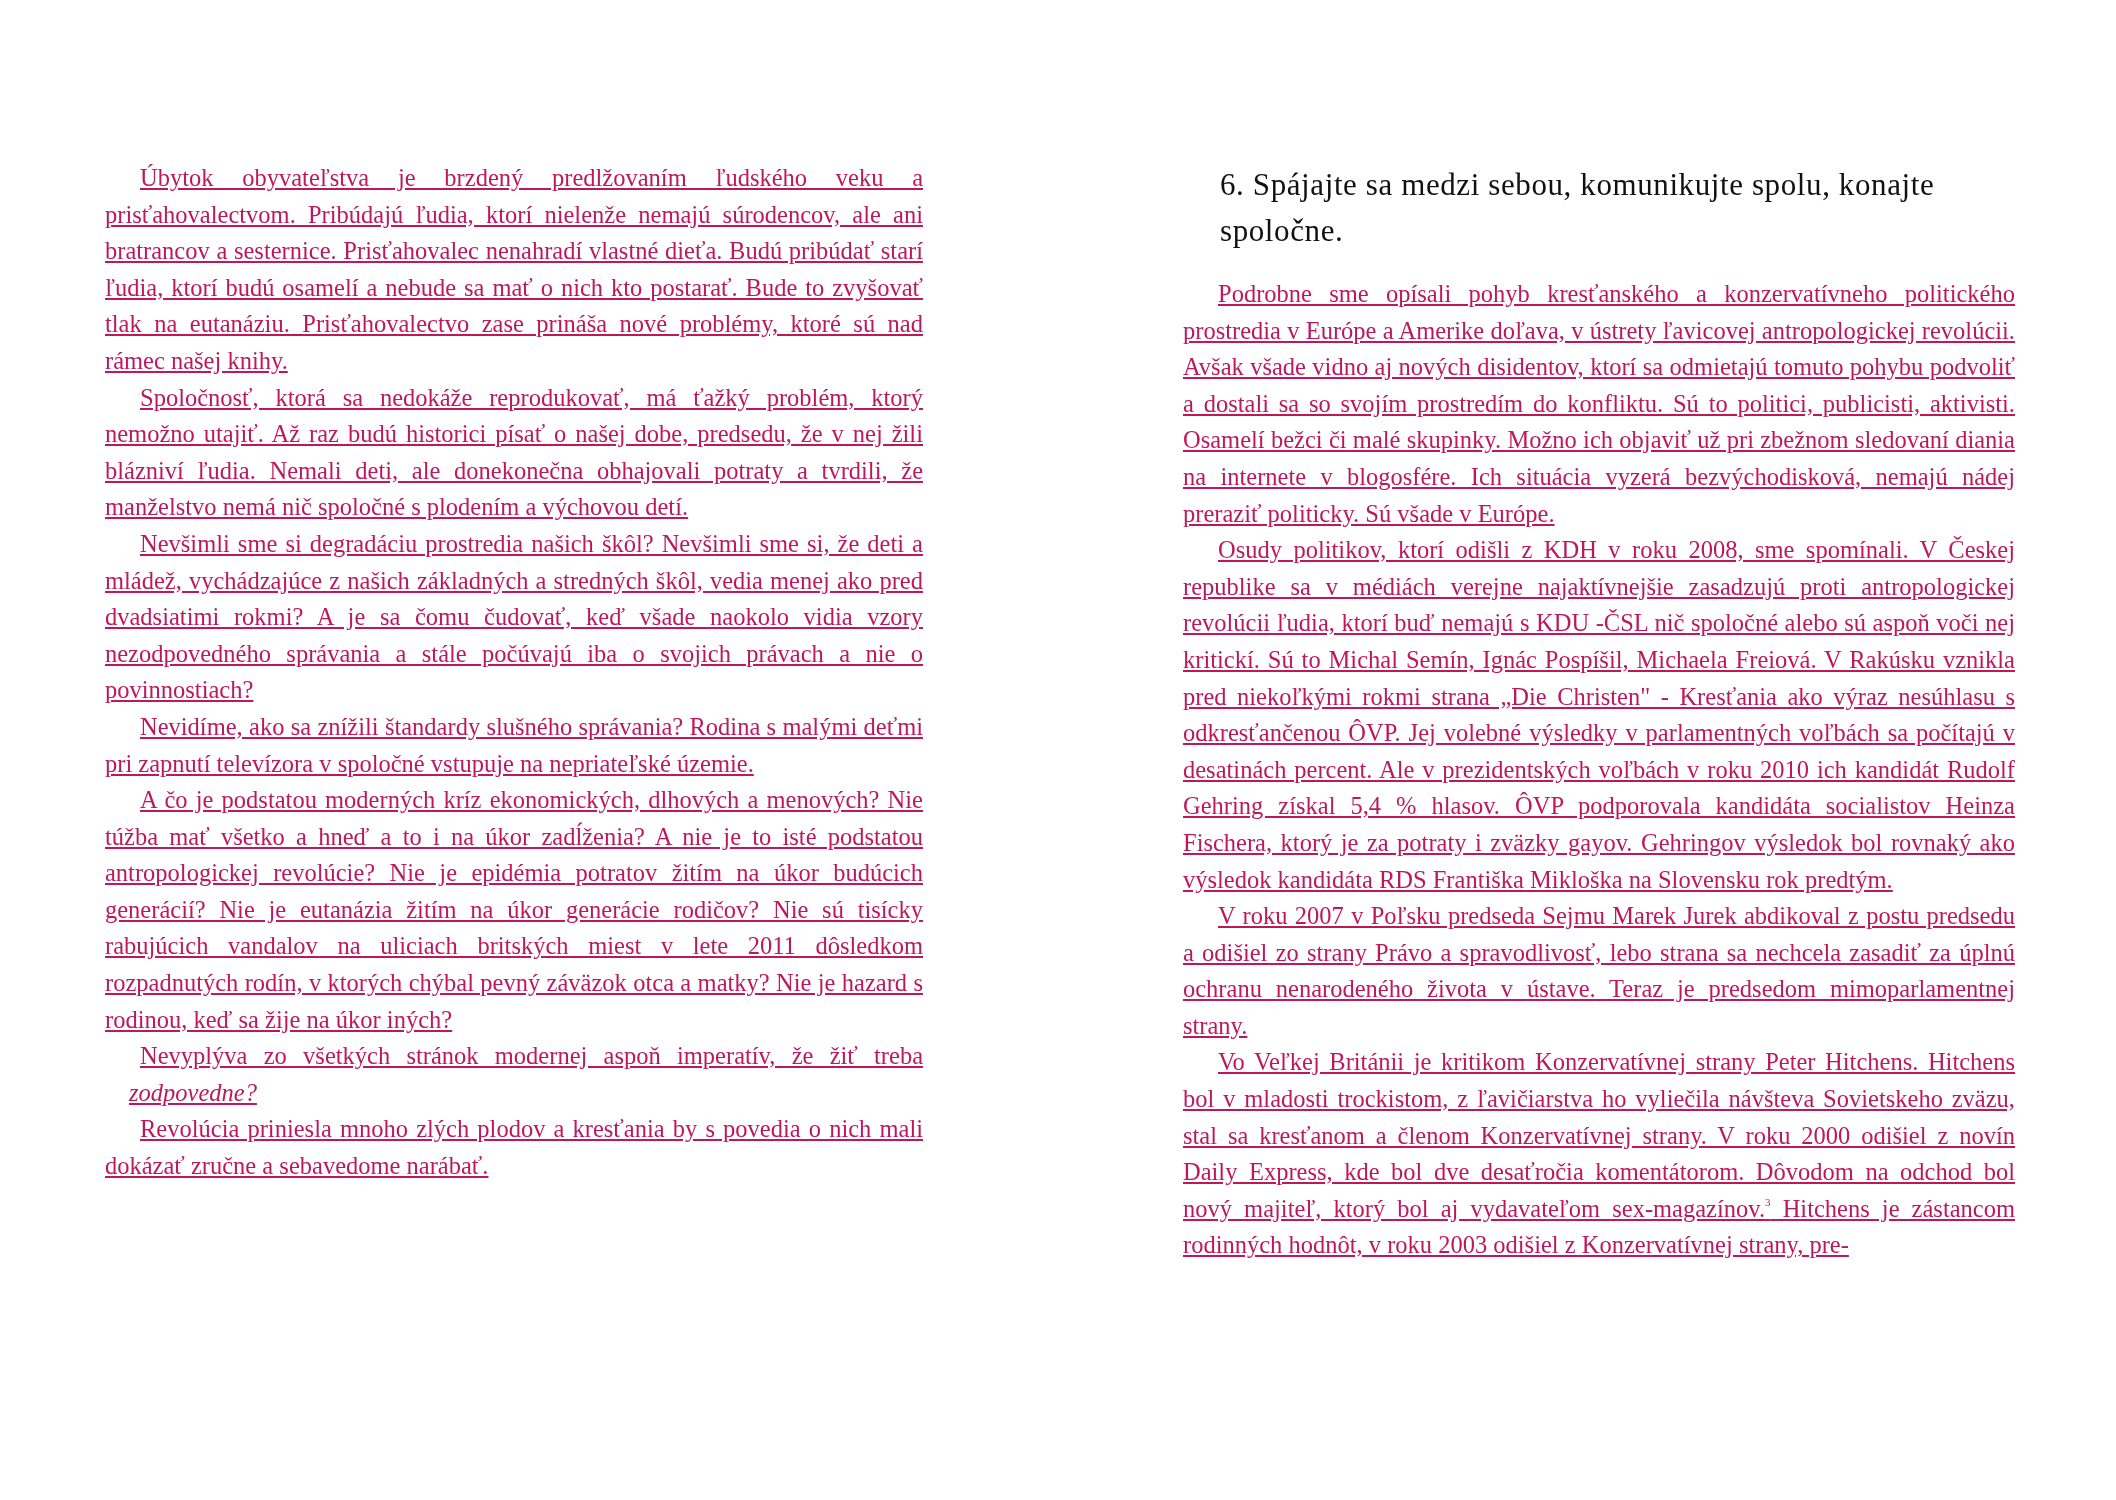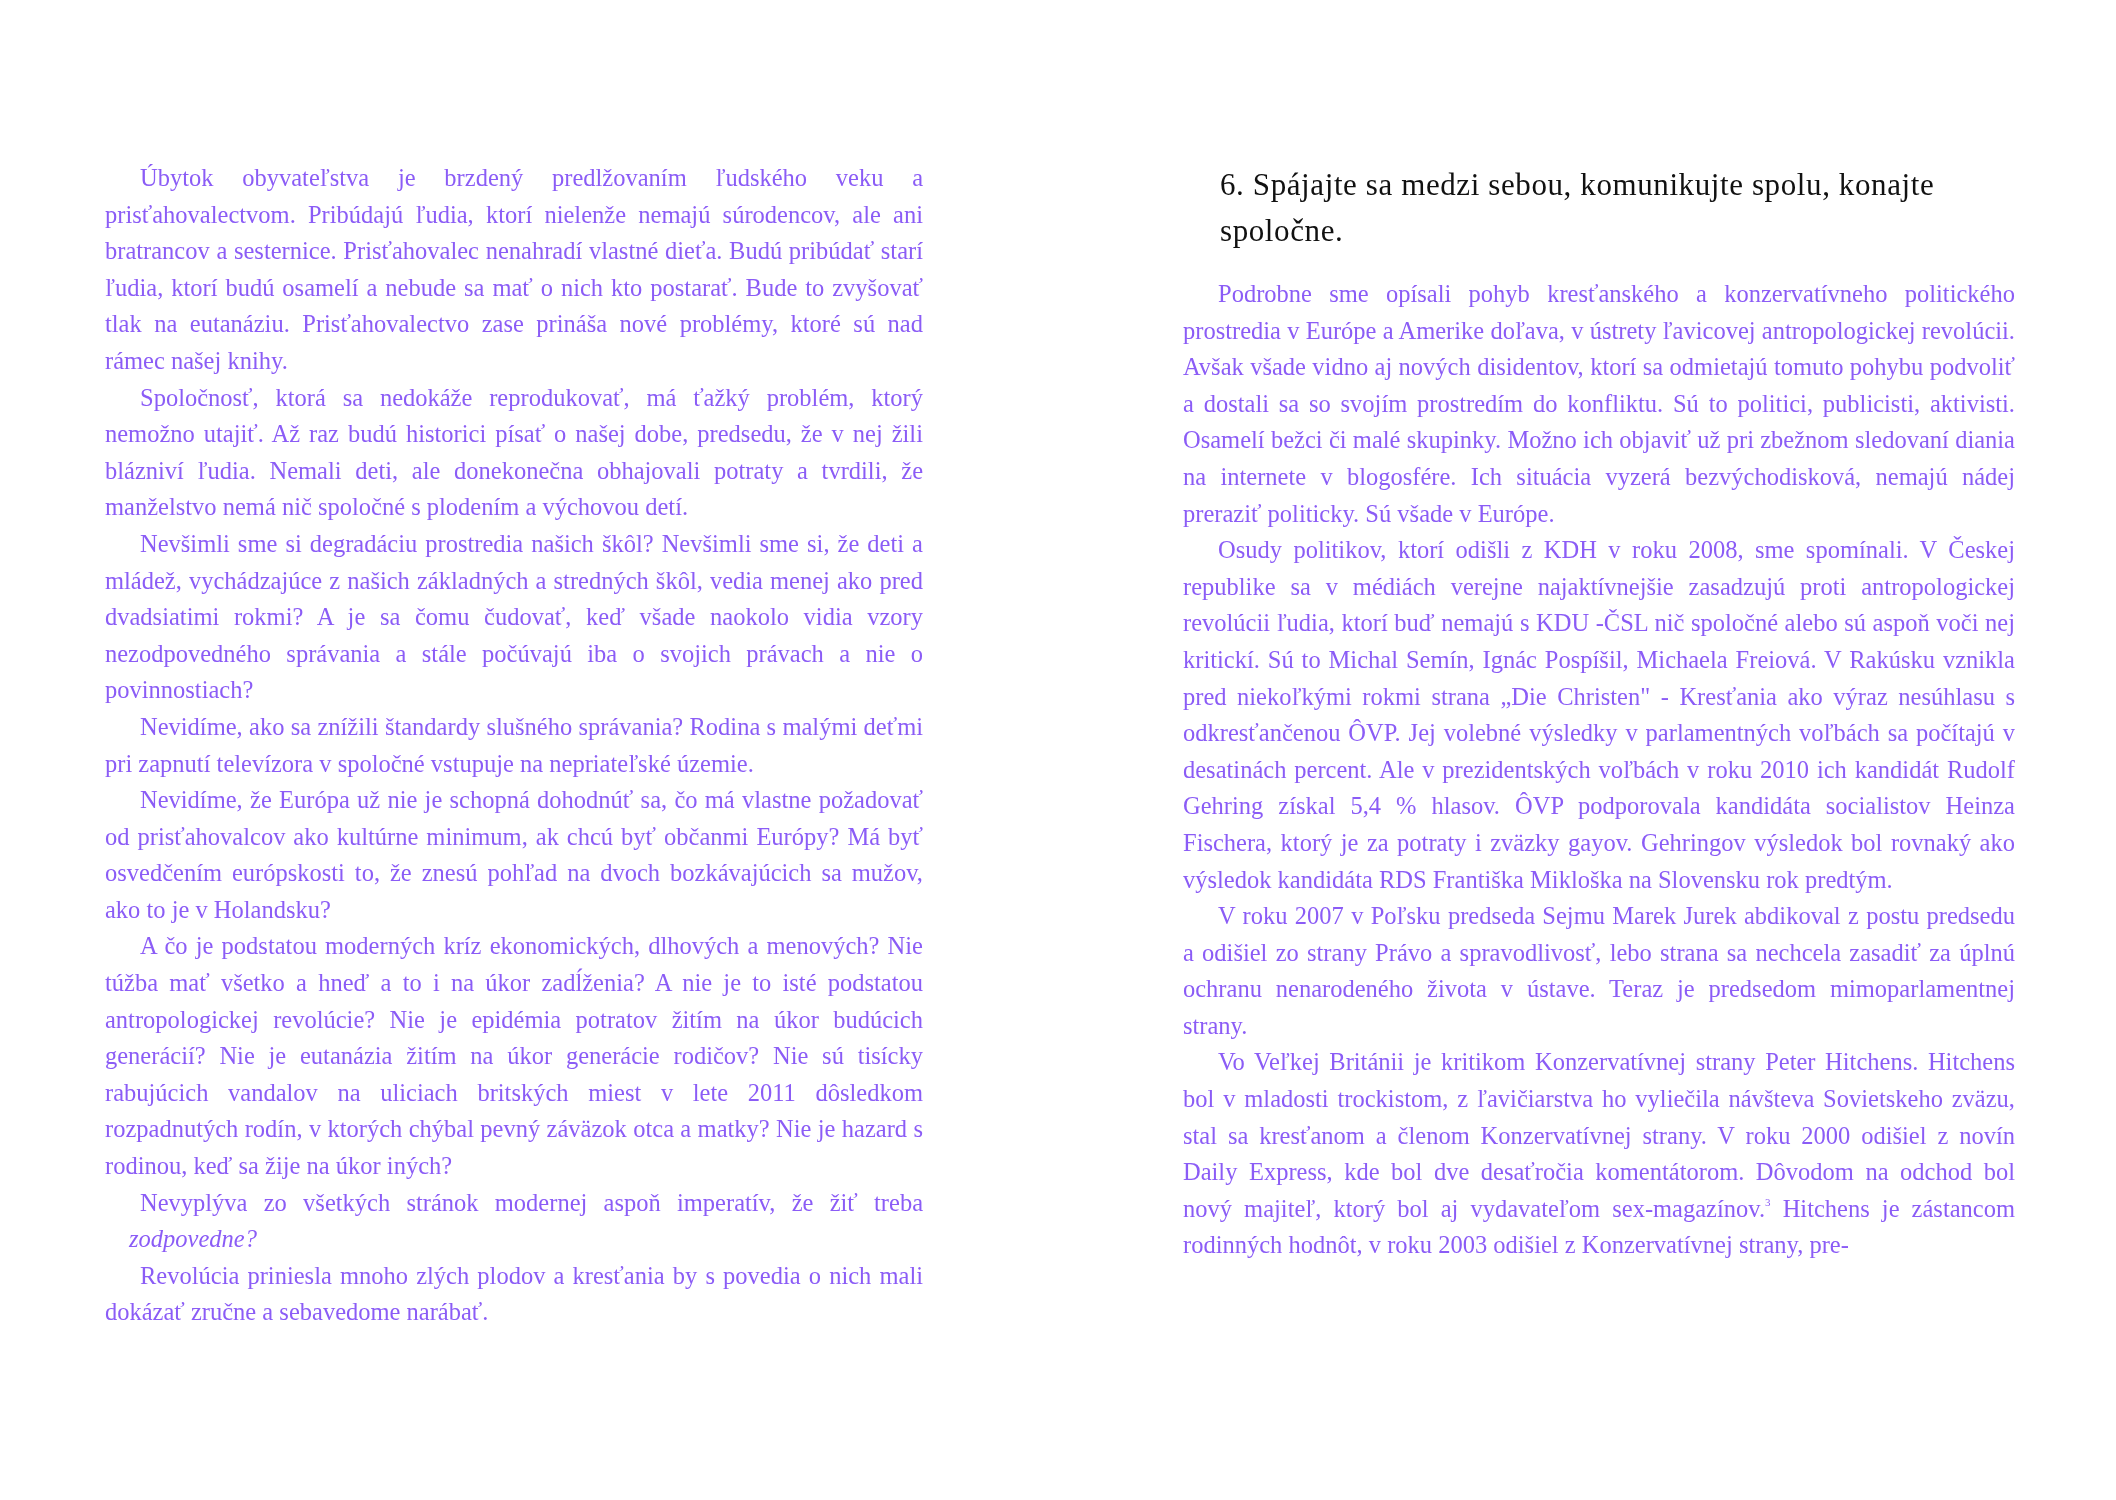--- a/index.html
+++ b/index.html
@@ -6,21 +6,22 @@
   body { width: 2116px; height: 1500px; position: relative; overflow: hidden; color: #111111; }
   .page { position: absolute; top: 0; }
   .page-left { left: 0; width: 1058px; height: 1500px; }
   .page-right { left: 1058px; width: 1058px; height: 1500px; }
   .column {
     position: absolute;
     font-family: "Liberation Serif", "DejaVu Serif", serif;
     font-size: 24.5px;
     line-height: 36.6px;
     text-align: justify;
-    color: #8b5cf6;
+    color: #be185d;
+    text-decoration: underline;
   }
   .page-left .column { left: 105px; top: 160px; width: 818px; }
   .page-right .column { left: 125px; top: 276px; width: 832px; }
   .column p { margin: 0; text-indent: 35px; hyphens: manual; }
   .heading {
     position: absolute;
     left: 162px; top: 162px; width: 830px;
     font-family: "Liberation Serif", "DejaVu Serif", serif;
     font-size: 31px;
     line-height: 46px;
@@ -34,21 +35,20 @@
 </style>
 </head>
 <body>
 
 <div class="page page-left">
   <div class="column">
     <p>Úbytok obyvateľstva je brzdený predlžovaním ľudského veku a prisťahovalectvom. Pribúdajú ľudia, ktorí nielenže nemajú súrodencov, ale ani bratrancov a sesternice. Prisťahovalec nenahradí vlastné dieťa. Budú pribúdať starí ľudia, ktorí budú osamelí a nebude sa mať o nich kto postarať. Bude to zvyšovať tlak na eutanáziu. Prisťahovalectvo zase prináša nové problémy, ktoré sú nad rámec našej knihy.</p>
     <p>Spoločnosť, ktorá sa nedokáže reprodukovať, má ťažký problém, ktorý nemožno utajiť. Až raz budú historici písať o našej dobe, predsedu, že v nej žili blázniví ľudia. Nemali deti, ale donekonečna obhajovali potraty a tvrdili, že manželstvo nemá nič spoločné s plodením a výchovou detí.</p>
     <p>Nevšimli sme si degradáciu prostredia našich škôl? Nevšimli sme si, že deti a mládež, vychádzajúce z našich základných a stredných škôl, vedia menej ako pred dvadsiatimi rokmi? A je sa čomu čudovať, keď všade naokolo vidia vzory nezodpovedného správania a stále počúvajú iba o svojich právach a nie o povinnostiach?</p>
     <p>Nevidíme, ako sa znížili štandardy slušného správania? Rodina s malými deťmi pri zapnutí televízora v spoločné vstupuje na nepriateľské územie.</p>
-    <p>Nevidíme, že Európa už nie je schopná dohodnúť sa, čo má vlastne požadovať od prisťahovalcov ako kultúrne minimum, ak chcú byť občanmi Európy? Má byť osvedčením európskosti to, že znesú pohľad na dvoch bozkávajúcich sa mužov, ako to je v Holandsku?</p>
     <p>A čo je podstatou moderných kríz ekonomických, dlhových a menových? Nie túžba mať všetko a hneď a to i na úkor zadĺženia? A nie je to isté podstatou antropologickej revolúcie? Nie je epidémia potratov žitím na úkor budúcich generácií? Nie je eutanázia žitím na úkor generácie rodičov? Nie sú tisícky rabujúcich vandalov na uliciach britských miest v lete 2011 dôsledkom rozpadnutých rodín, v ktorých chýbal pevný záväzok otca a matky? Nie je hazard s rodinou, keď sa žije na úkor iných?</p>
     <p><span>Nevyplýva zo všetkých stránok modernej aspoň imperatív, že žiť treba </span><span class="it">zodpovedne?</span></p>
     <p>Revolúcia priniesla mnoho zlých plodov a kresťania by s povedia o nich mali dokázať zručne a sebavedome narábať.</p>
   </div>
 </div>
 
 <div class="page page-right">
   <h2 class="heading">6. Spájajte sa medzi sebou, komunikujte spolu, konajte spoločne.</h2>
   <div class="column">
     <p>Podrobne sme opísali pohyb kresťanského a konzervatívneho politického prostredia v Európe a Amerike doľava, v ústrety ľavicovej antropologickej revolúcii. Avšak všade vidno aj nových disidentov, ktorí sa odmietajú tomuto pohybu podvoliť a dostali sa so svojím prostredím do konfliktu. Sú to politici, publicisti, aktivisti. Osamelí bežci či malé skupinky. Možno ich objaviť už pri zbežnom sledovaní diania na internete v blogosfére. Ich situácia vyzerá bezvýchodisková, nemajú nádej preraziť politicky. Sú všade v Európe.</p>

